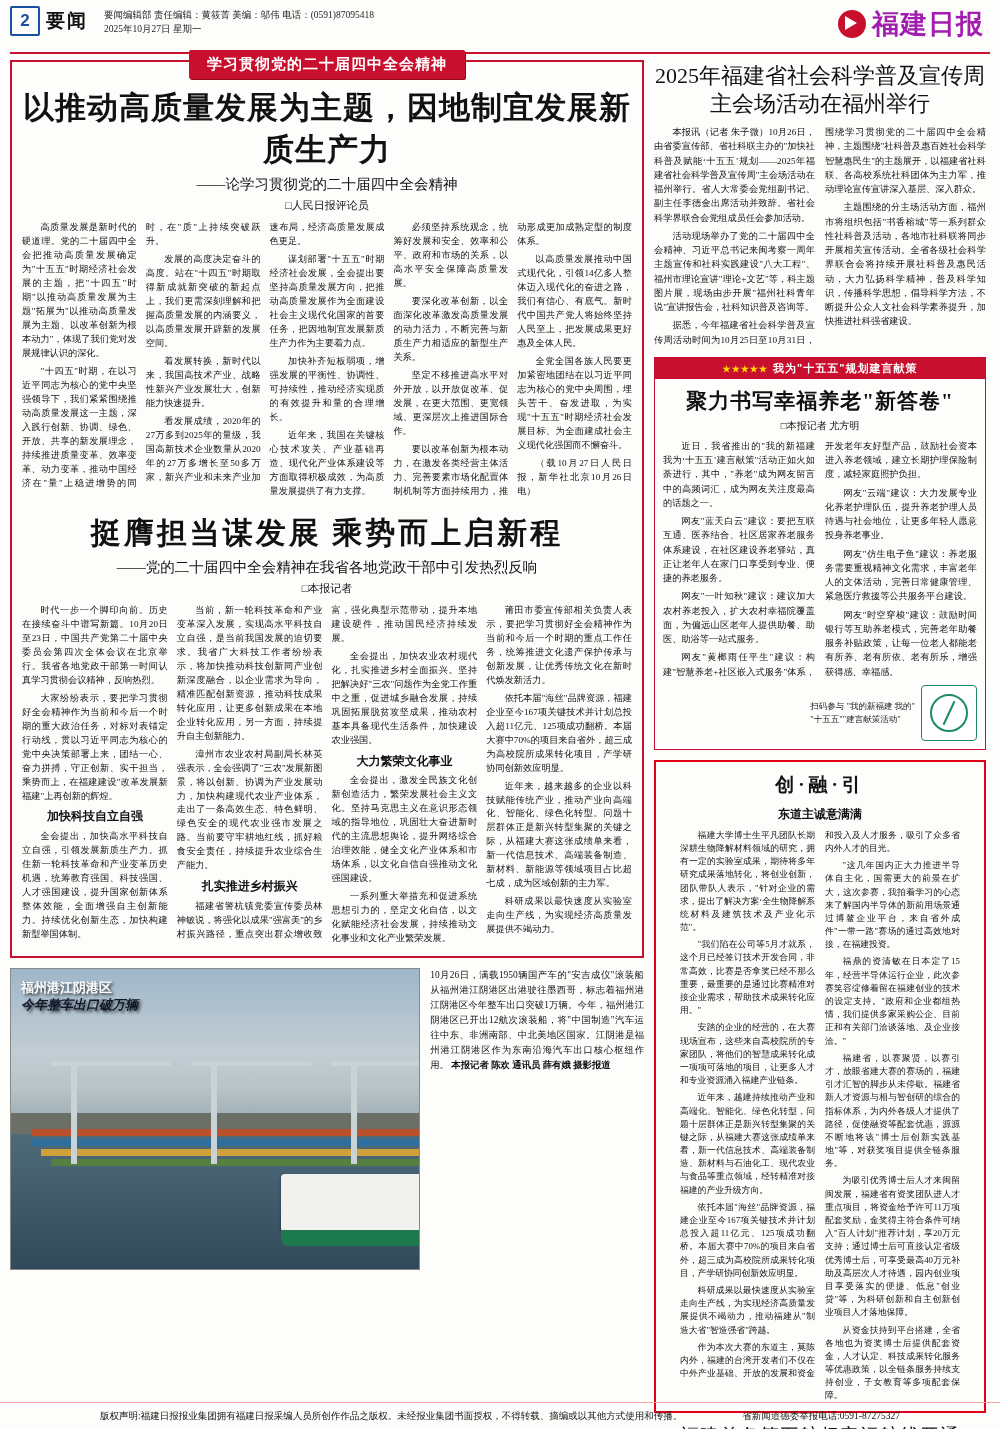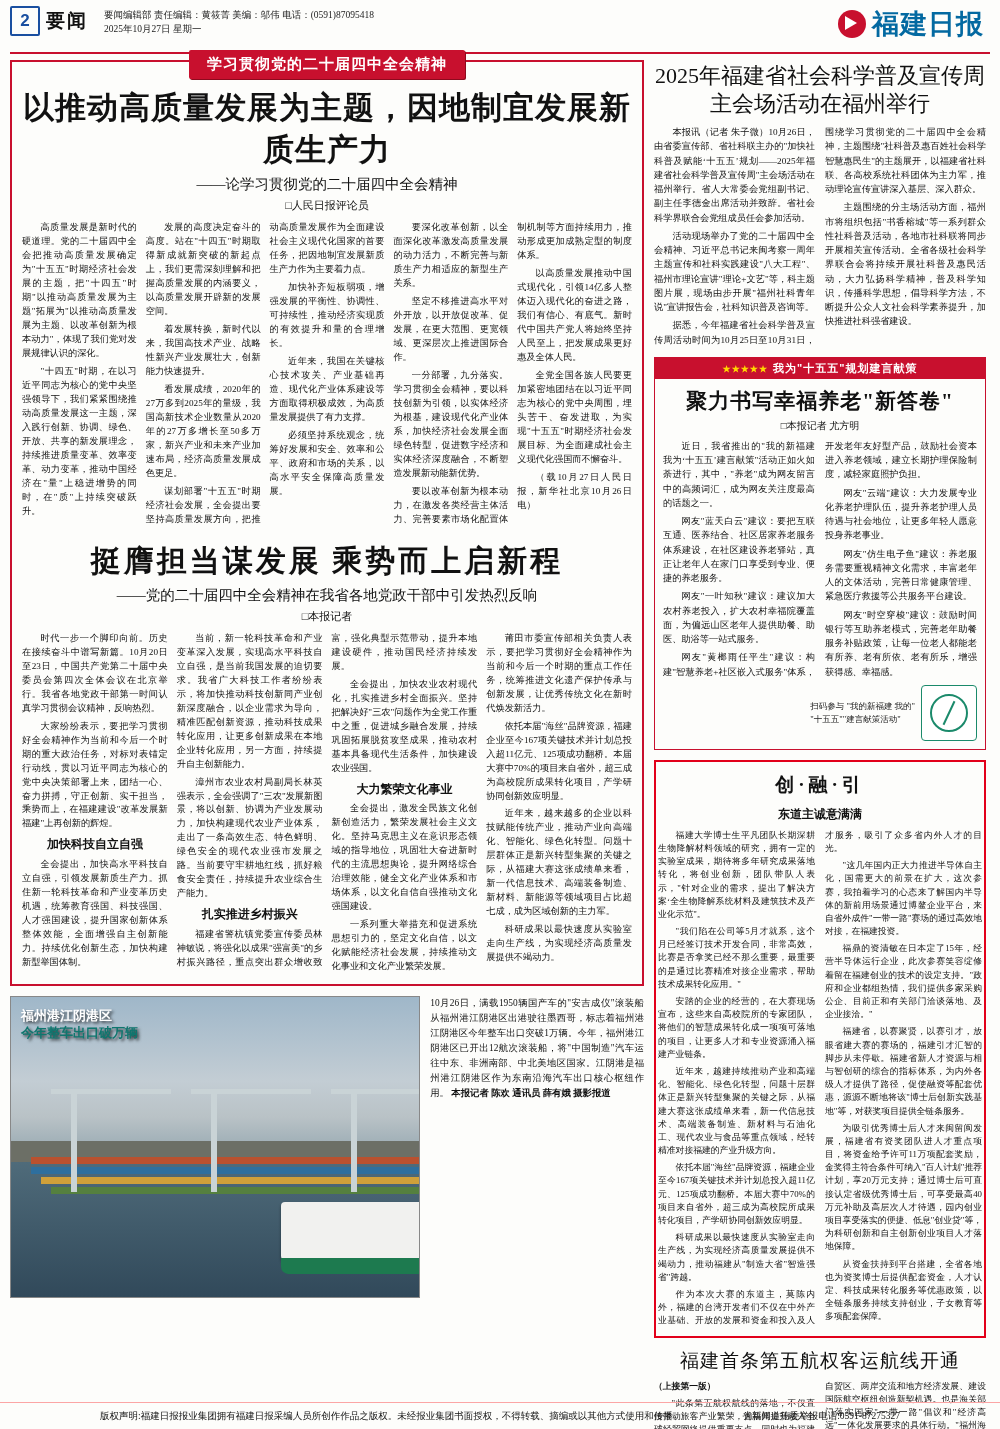--- a/index.html
+++ b/index.html
@@ -20,21 +20,21 @@
     width:26px;height:26px;border:2px solid #1a4fa0;color:#1a4fa0;
     font-size:17px;font-weight:bold;display:flex;align-items:center;justify-content:center;
     font-family:"Liberation Sans",sans-serif;border-radius:2px;
   }
   .pagesec{font-size:19px;font-weight:bold;letter-spacing:2px;color:#111;font-family:"Liberation Sans",sans-serif;}
   .editline{margin-left:16px;font-size:9.5px;line-height:1.5;color:#222;padding-top:2px;}
   .editline div{white-space:nowrap;}
   .brand{margin-left:auto;display:flex;align-items:center;gap:6px;padding-right:6px;}
   .brand-mark{width:28px;height:28px;background:#c8102e;border-radius:50%;position:relative;}
   .brand-mark:after{content:"";position:absolute;left:7px;top:6px;width:0;height:0;border-left:12px solid #fff;border-top:7px solid transparent;border-bottom:7px solid transparent;}
-  .brand-name{font-size:27px;font-weight:bold;color:#0369a1;letter-spacing:1px;font-family:"Liberation Serif",serif;}
+  .brand-name{font-size:27px;font-weight:bold;color:#a21caf;letter-spacing:1px;font-family:"Liberation Serif",serif;}
 
   
   .body-grid{display:flex;gap:10px;margin-top:6px;}
   .left-col{width:634px;}
   .right-col{width:332px;}
 
   
   .redbox{border:2px solid #c8102e;padding:8px 10px 10px 10px;position:relative;}
   .banner-wrap{display:flex;justify-content:center;margin-top:-20px;margin-bottom:6px;}
   .banner{
@@ -69,21 +69,21 @@
   .redribbon .stars{letter-spacing:1px;margin-right:5px;color:#ffd700;font-size:9px;}
   .ribbon-block{border:1px solid #c8102e;padding:0 0 8px;margin-top:10px;}
   .r-head2{font-size:21px;font-weight:bold;text-align:center;margin:8px 0 4px;letter-spacing:1px;}
   .r-by{font-size:10px;text-align:center;margin-bottom:6px;}
   .qr{width:54px;height:54px;border:1px solid #1b8a6b;border-radius:4px;position:relative;background:#fff;}
   .qr:before{content:"";position:absolute;inset:8px;border:2px solid #1b8a6b;border-radius:50%;}
   .qr:after{content:"";position:absolute;left:50%;top:14px;width:2px;height:26px;background:#1b8a6b;transform:translateX(-50%) rotate(25deg);}
   .qr-wrap{display:flex;gap:6px;align-items:center;padding:4px 8px 0;}
   .qr-text{font-size:8.5px;line-height:1.5;color:#222;}
 
-  .redframe{border:2px solid #e2001a;padding:8px 2px;margin-top:10px;}
+  .redframe{border:2px solid #e2001a;padding:8px 24px;margin-top:10px;}
   .rf-title{text-align:center;font-size:19px;font-weight:bold;letter-spacing:4px;margin:2px 0 8px;}
   .rf-sub{text-align:center;font-size:12px;font-weight:bold;margin:6px 0 6px;}
   .r-cols2s{column-count:2;column-gap:10px;font-size:8.8px;line-height:1.5;text-align:justify;}
   .r-cols2s p{margin:0 0 4px;text-indent:2em;}
 
   .r-head3{font-size:19px;font-weight:normal;text-align:center;margin:10px 0 6px;letter-spacing:1px;}
 
   
   .photo-block{margin-top:10px;display:flex;gap:10px;}
   .photo{width:592px;height:300px;position:relative;overflow:hidden;border:1px solid #888;}
@@ -92,21 +92,21 @@
   .quay{position:absolute;left:0;right:0;top:48%;height:22%;background:#6c6f66;}
   .yardrow{position:absolute;height:7px;}
   .crane{position:absolute;background:#c9d3d6;}
   .ship{position:absolute;left:270px;top:205px;width:300px;height:62px;background:#f1f1ef;border-radius:4px 26px 8px 8px;box-shadow:0 2px 3px rgba(0,0,0,.4);}
   .ship:after{content:"";position:absolute;left:0;bottom:-10px;width:300px;height:16px;background:#1d7a4f;border-radius:0 0 22px 10px;}
   .photo-tag{
     position:absolute;left:10px;top:10px;color:#fff;font-weight:bold;
     font-size:13px;line-height:1.35;text-shadow:2px 2px 3px rgba(0,0,0,.7);
     font-family:"Liberation Sans",sans-serif;
   }
-  .photo-tag .l2{color:#0f766e;}
+  .photo-tag .l2{color:#0f172a;font-style:italic;}
   .caption{width:310px;font-size:9.4px;line-height:1.6;text-align:justify;}
   .caption b{font-weight:bold;}
 
   
   .footer{
     position:absolute;left:0;right:0;bottom:0;height:26px;border-top:1px solid #fca5a5;
     display:flex;align-items:center;justify-content:center;gap:60px;font-size:9.5px;
   }
   .nowrapc{text-indent:0 !important;font-weight:bold;}
 </style>
@@ -146,21 +146,20 @@
           <p>"十四五"时期，在以习近平同志为核心的党中央坚强领导下，我们紧紧围绕推动高质量发展这一主题，深入践行创新、协调、绿色、开放、共享的新发展理念，持续推进质量变革、效率变革、动力变革，推动中国经济在"量"上稳进增势的同时，在"质"上持续突破跃升。</p>
           <p>发展的高度决定奋斗的高度。站在"十四五"时期取得新成就新突破的新起点上，我们更需深刻理解和把握高质量发展的内涵要义，以高质量发展开辟新的发展空间。</p>
           <p>着发展转换，新时代以来，我国高技术产业、战略性新兴产业发展壮大，创新能力快速提升。</p>
           <p>看发展成绩，2020年的27万多到2025年的量级，我国高新技术企业数量从2020年的27万多增长至50多万家，新兴产业和未来产业加速布局，经济高质量发展成色更足。</p>
           <p>谋划部署"十五五"时期经济社会发展，全会提出要坚持高质量发展方向，把推动高质量发展作为全面建设社会主义现代化国家的首要任务，把因地制宜发展新质生产力作为主要着力点。</p>
           <p>加快补齐短板弱项，增强发展的平衡性、协调性、可持续性，推动经济实现质的有效提升和量的合理增长。</p>
           <p>近年来，我国在关键核心技术攻关、产业基础再造、现代化产业体系建设等方面取得积极成效，为高质量发展提供了有力支撑。</p>
           <p>必须坚持系统观念，统筹好发展和安全、效率和公平、政府和市场的关系，以高水平安全保障高质量发展。</p>
           <p>要深化改革创新，以全面深化改革激发高质量发展的动力活力，不断完善与新质生产力相适应的新型生产关系。</p>
           <p>坚定不移推进高水平对外开放，以开放促改革、促发展，在更大范围、更宽领域、更深层次上推进国际合作。</p>
-          <p>一分部署，九分落实。学习贯彻全会精神，要以科技创新为引领，以实体经济为根基，建设现代化产业体系，加快经济社会发展全面绿色转型，促进数字经济和实体经济深度融合，不断塑造发展新动能新优势。</p>
           <p>要以改革创新为根本动力，在激发各类经营主体活力、完善要素市场化配置体制机制等方面持续用力，推动形成更加成熟定型的制度体系。</p>
           <p>以高质量发展推动中国式现代化，引领14亿多人整体迈入现代化的奋进之路，我们有信心、有底气。新时代中国共产党人将始终坚持人民至上，把发展成果更好惠及全体人民。</p>
           <p>全党全国各族人民要更加紧密地团结在以习近平同志为核心的党中央周围，埋头苦干、奋发进取，为实现"十五五"时期经济社会发展目标、为全面建成社会主义现代化强国而不懈奋斗。</p>
           <p>（载10月27日人民日报，新华社北京10月26日电）</p>
         </div>
 
         <div class="headline2">挺膺担当谋发展  乘势而上启新程</div>
         <div class="subhead">——党的二十届四中全会精神在我省各地党政干部中引发热烈反响</div>
         <div class="byline">□本报记者</div>
 

